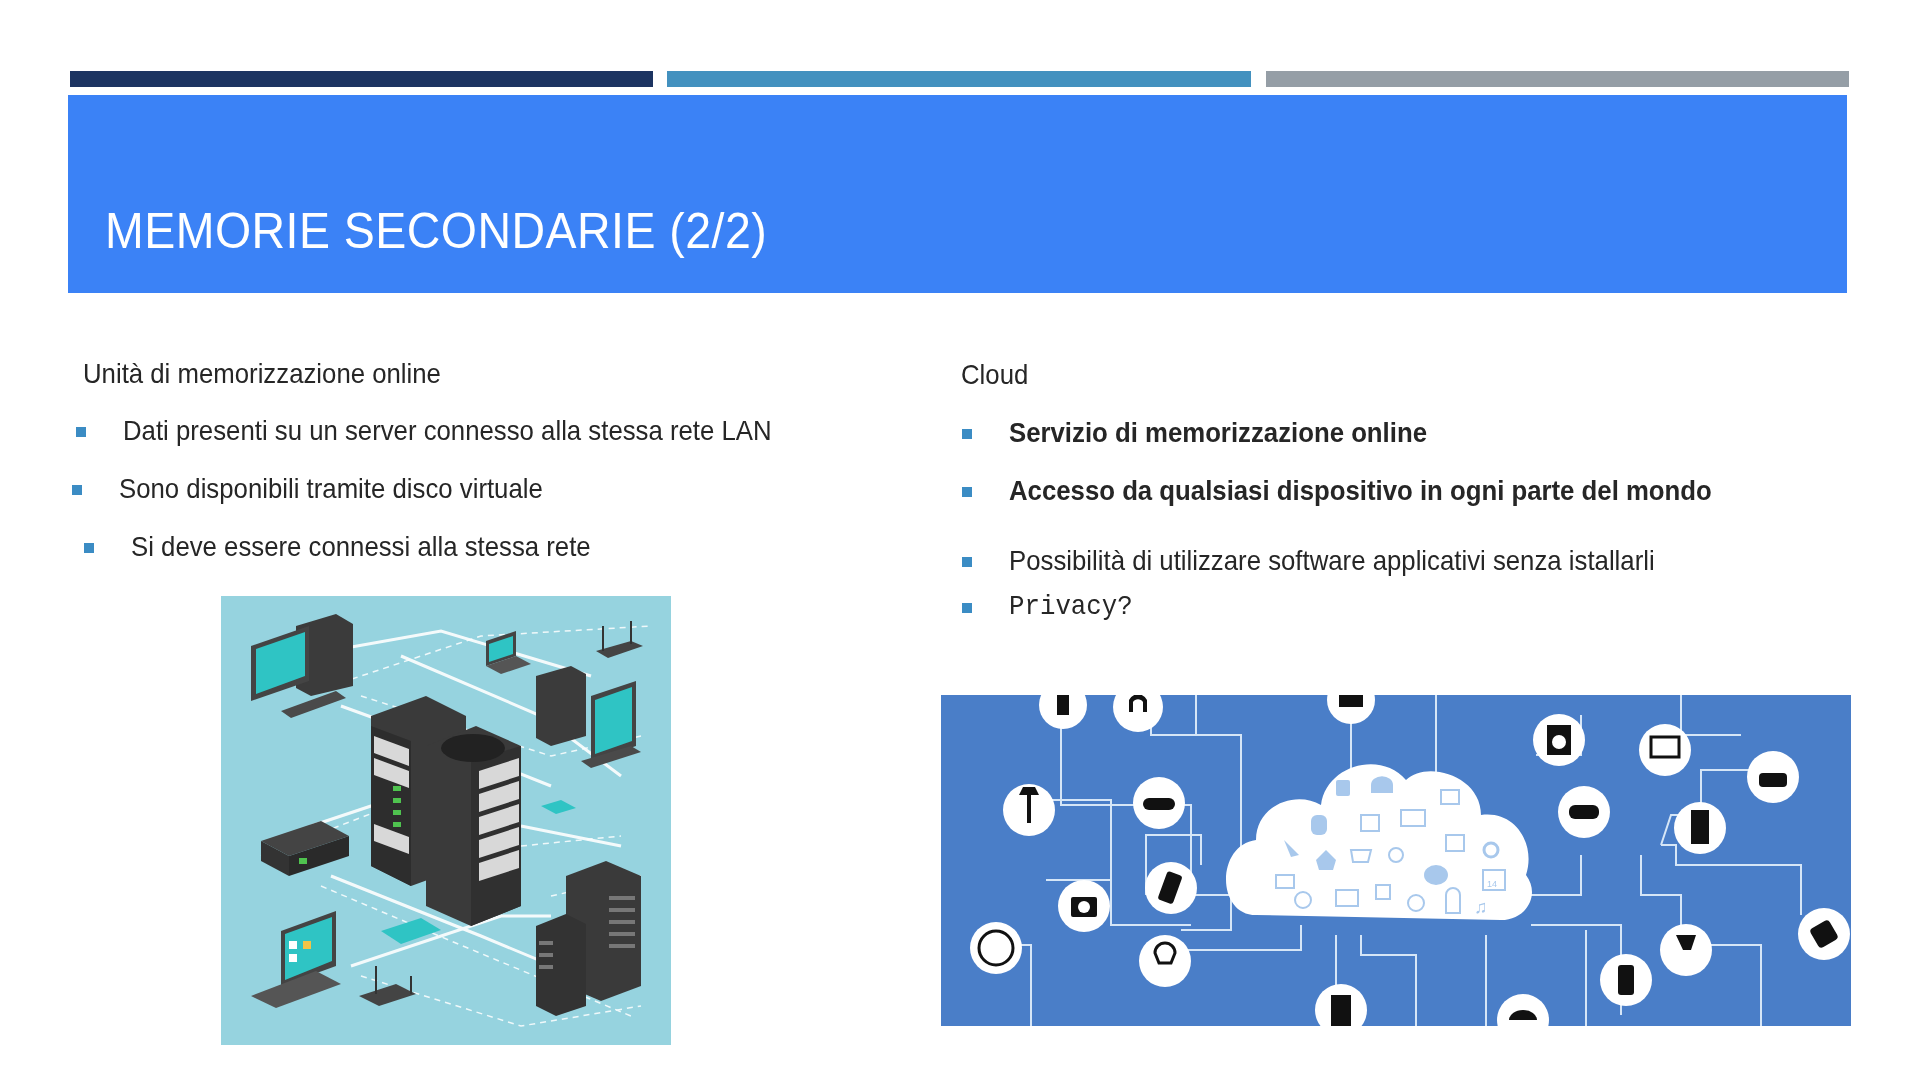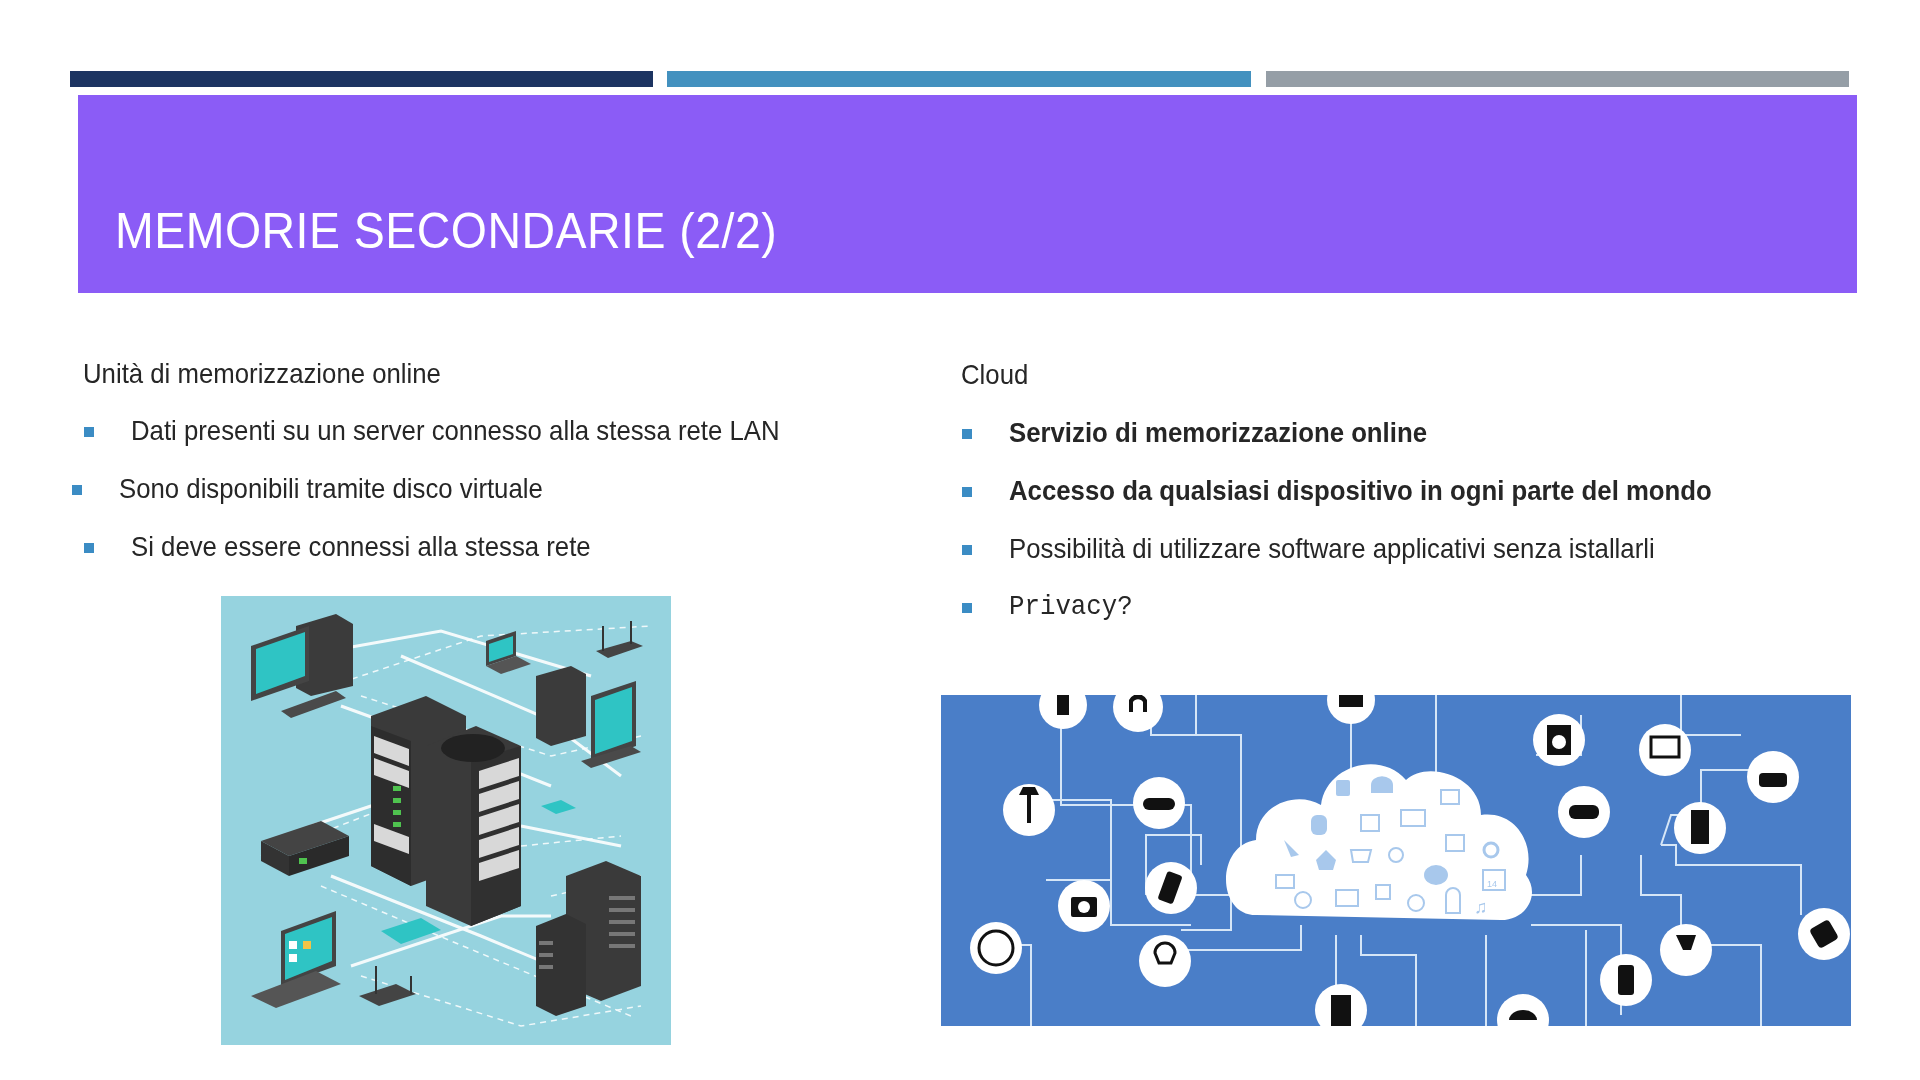--- a/index.html
+++ b/index.html
@@ -7,22 +7,22 @@
       width: 1920px; height: 1080px; position: relative; overflow: hidden;
       background: #ffffff;
       font-family: "Liberation Sans", "DejaVu Sans", sans-serif;
     }
     .bar { position: absolute; top: 71px; height: 16px; }
     .bar-1 { left: 70px; width: 583px; background: #1c3461; }
     .bar-2 { left: 667px; width: 584px; background: #4391bf; }
     .bar-3 { left: 1266px; width: 583px; background: #959ea6; }
 
     .header {
-      position: absolute; left: 78px; top: 95px; width: 1779px; height: 198px;
-      background: #8b5cf6;
+      position: absolute; left: 68px; top: 95px; width: 1779px; height: 198px;
+      background: #3b82f6;
     }
     .title {
       position: absolute; left: 37px; top: 108px;
       color: #ffffff; font-size: 50px; line-height: 56px;
       letter-spacing: 0.5px; white-space: nowrap;
       font-family: "Liberation Sans", "DejaVu Sans", sans-serif;
       transform: scaleX(0.93); transform-origin: left center;
     }
 
     .col-heading {
@@ -55,21 +55,21 @@
 <div class="bar bar-1"></div>
 <div class="bar bar-2"></div>
 <div class="bar bar-3"></div>
 
 <div class="header">
   <div class="title">MEMORIE SECONDARIE (2/2)</div>
 </div>
 
 <div class="col-heading" style="left:83px; top:358px;">Unità di memorizzazione online</div>
 
-<div class="bullet-row" style="left:84px; top:415px; width:800px;">
+<div class="bullet-row" style="left:76px; top:415px; width:800px;">
   <span class="bullet"></span>
   <span class="bullet-text" style="left:47px;">Dati presenti su un server connesso alla stessa rete LAN</span>
 </div>
 <div class="bullet-row" style="left:72px; top:473px; width:800px;">
   <span class="bullet"></span>
   <span class="bullet-text" style="left:47px;">Sono disponibili tramite disco virtuale</span>
 </div>
 <div class="bullet-row" style="left:84px; top:531px; width:800px;text-align:right;">
   <span class="bullet"></span>
   <span class="bullet-text" style="left:47px;">Si deve essere connessi alla stessa rete</span>
@@ -194,21 +194,21 @@
 <div class="col-heading" style="left:961px; top:359px;">Cloud</div>
 
 <div class="bullet-row" style="left:962px; top:417px; width:880px;font-weight:bold;">
   <span class="bullet"></span>
   <span class="bullet-text" style="left:47px;">Servizio di memorizzazione online</span>
 </div>
 <div class="bullet-row" style="left:962px; top:475px; width:880px;font-weight:bold;">
   <span class="bullet"></span>
   <span class="bullet-text" style="left:47px;">Accesso da qualsiasi dispositivo in ogni parte del mondo</span>
 </div>
-<div class="bullet-row" style="left:962px; top:533px; width:880px;">
+<div class="bullet-row" style="left:962px; top:545px; width:880px;">
   <span class="bullet"></span>
   <span class="bullet-text" style="left:47px;">Possibilità di utilizzare software applicativi senza istallarli</span>
 </div>
 <div class="bullet-row" style="left:962px; top:591px; width:880px;font-family:Liberation Mono, monospace;">
   <span class="bullet"></span>
   <span class="bullet-text" style="left:47px;">Privacy?</span>
 </div>
 
 <div class="img-cloud">
   <svg width="910" height="331" viewBox="0 0 910 331">

